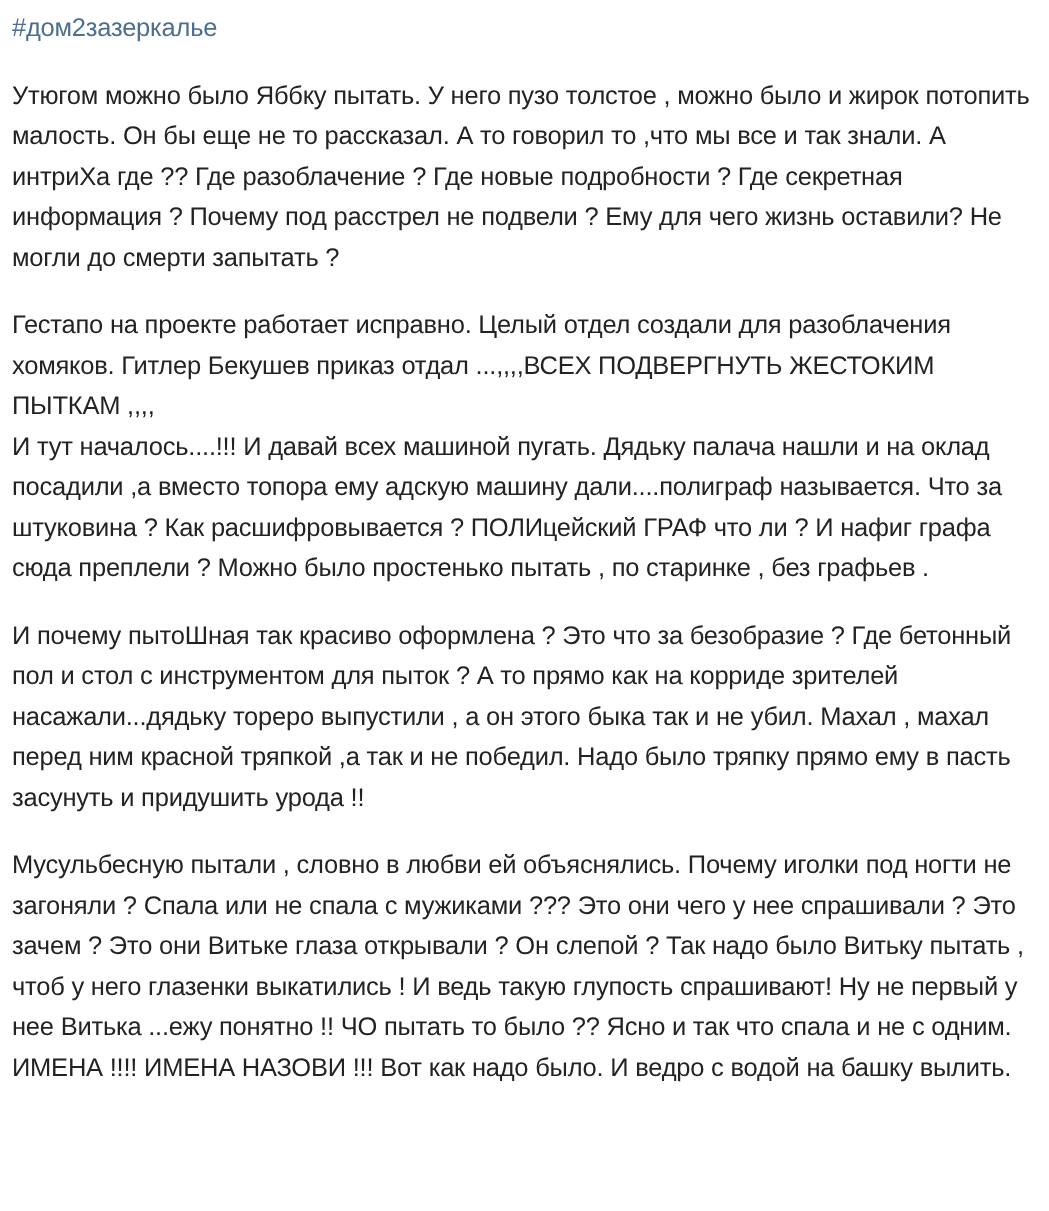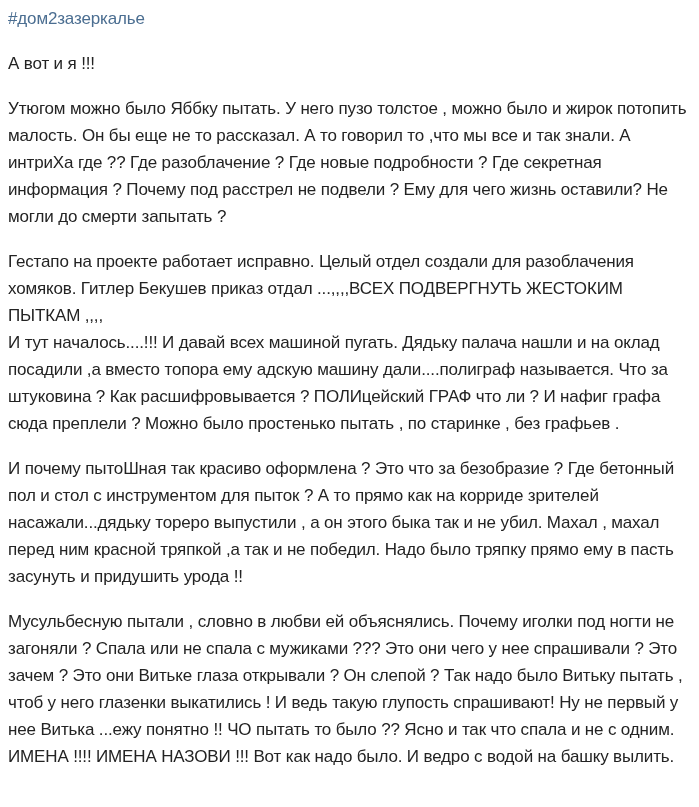--- a/index.html
+++ b/index.html
@@ -39,21 +39,20 @@
   .post p:last-child {
     margin-bottom: 0;
   }
 </style>
 </head>
 <body>
 
 <div class="post">
   <a class="hashtag" href="#">#дом2зазеркалье</a>
 
-  <p>А вот и я !!!</p>
 
   <p>Утюгом можно было Яббку пытать. У него пузо толстое , можно было и жирок потопить малость. Он бы еще не то рассказал. А то говорил то ,что мы все и так знали. А интриХа где ?? Где разоблачение ? Где новые подробности ? Где секретная информация ? Почему под расстрел не подвели ? Ему для чего жизнь оставили? Не могли до смерти запытать ?</p>
 
   <p>Гестапо на проекте работает исправно. Целый отдел создали для разоблачения хомяков. Гитлер Бекушев приказ отдал ...,,,,ВСЕХ ПОДВЕРГНУТЬ ЖЕСТОКИМ ПЫТКАМ ,,,,
 И тут началось....!!! И давай всех машиной пугать. Дядьку палача нашли и на оклад посадили ,а вместо топора ему адскую машину дали....полиграф называется. Что за штуковина ? Как расшифровывается ? ПОЛИцейский ГРАФ что ли ? И нафиг графа сюда преплели ? Можно было простенько пытать , по старинке , без графьев .</p>
 
   <p>И почему пытоШная так красиво оформлена ? Это что за безобразие ? Где бетонный пол и стол с инструментом для пыток ? А то прямо как на корриде зрителей насажали...дядьку тореро выпустили , а он этого быка так и не убил. Махал , махал перед ним красной тряпкой ,а так и не победил. Надо было тряпку прямо ему в пасть засунуть и придушить урода !!</p>
 
   <p>Мусульбесную пытали , словно в любви ей объяснялись. Почему иголки под ногти не загоняли ? Спала или не спала с мужиками ??? Это они чего у нее спрашивали ? Это зачем ? Это они Витьке глаза открывали ? Он слепой ? Так надо было Витьку пытать , чтоб у него глазенки выкатились ! И ведь такую глупость спрашивают! Ну не первый у нее Витька ...ежу понятно !! ЧО пытать то было ?? Ясно и так что спала и не с одним. ИМЕНА !!!! ИМЕНА НАЗОВИ !!! Вот как надо было. И ведро с водой на башку вылить.</p>
 </div>

